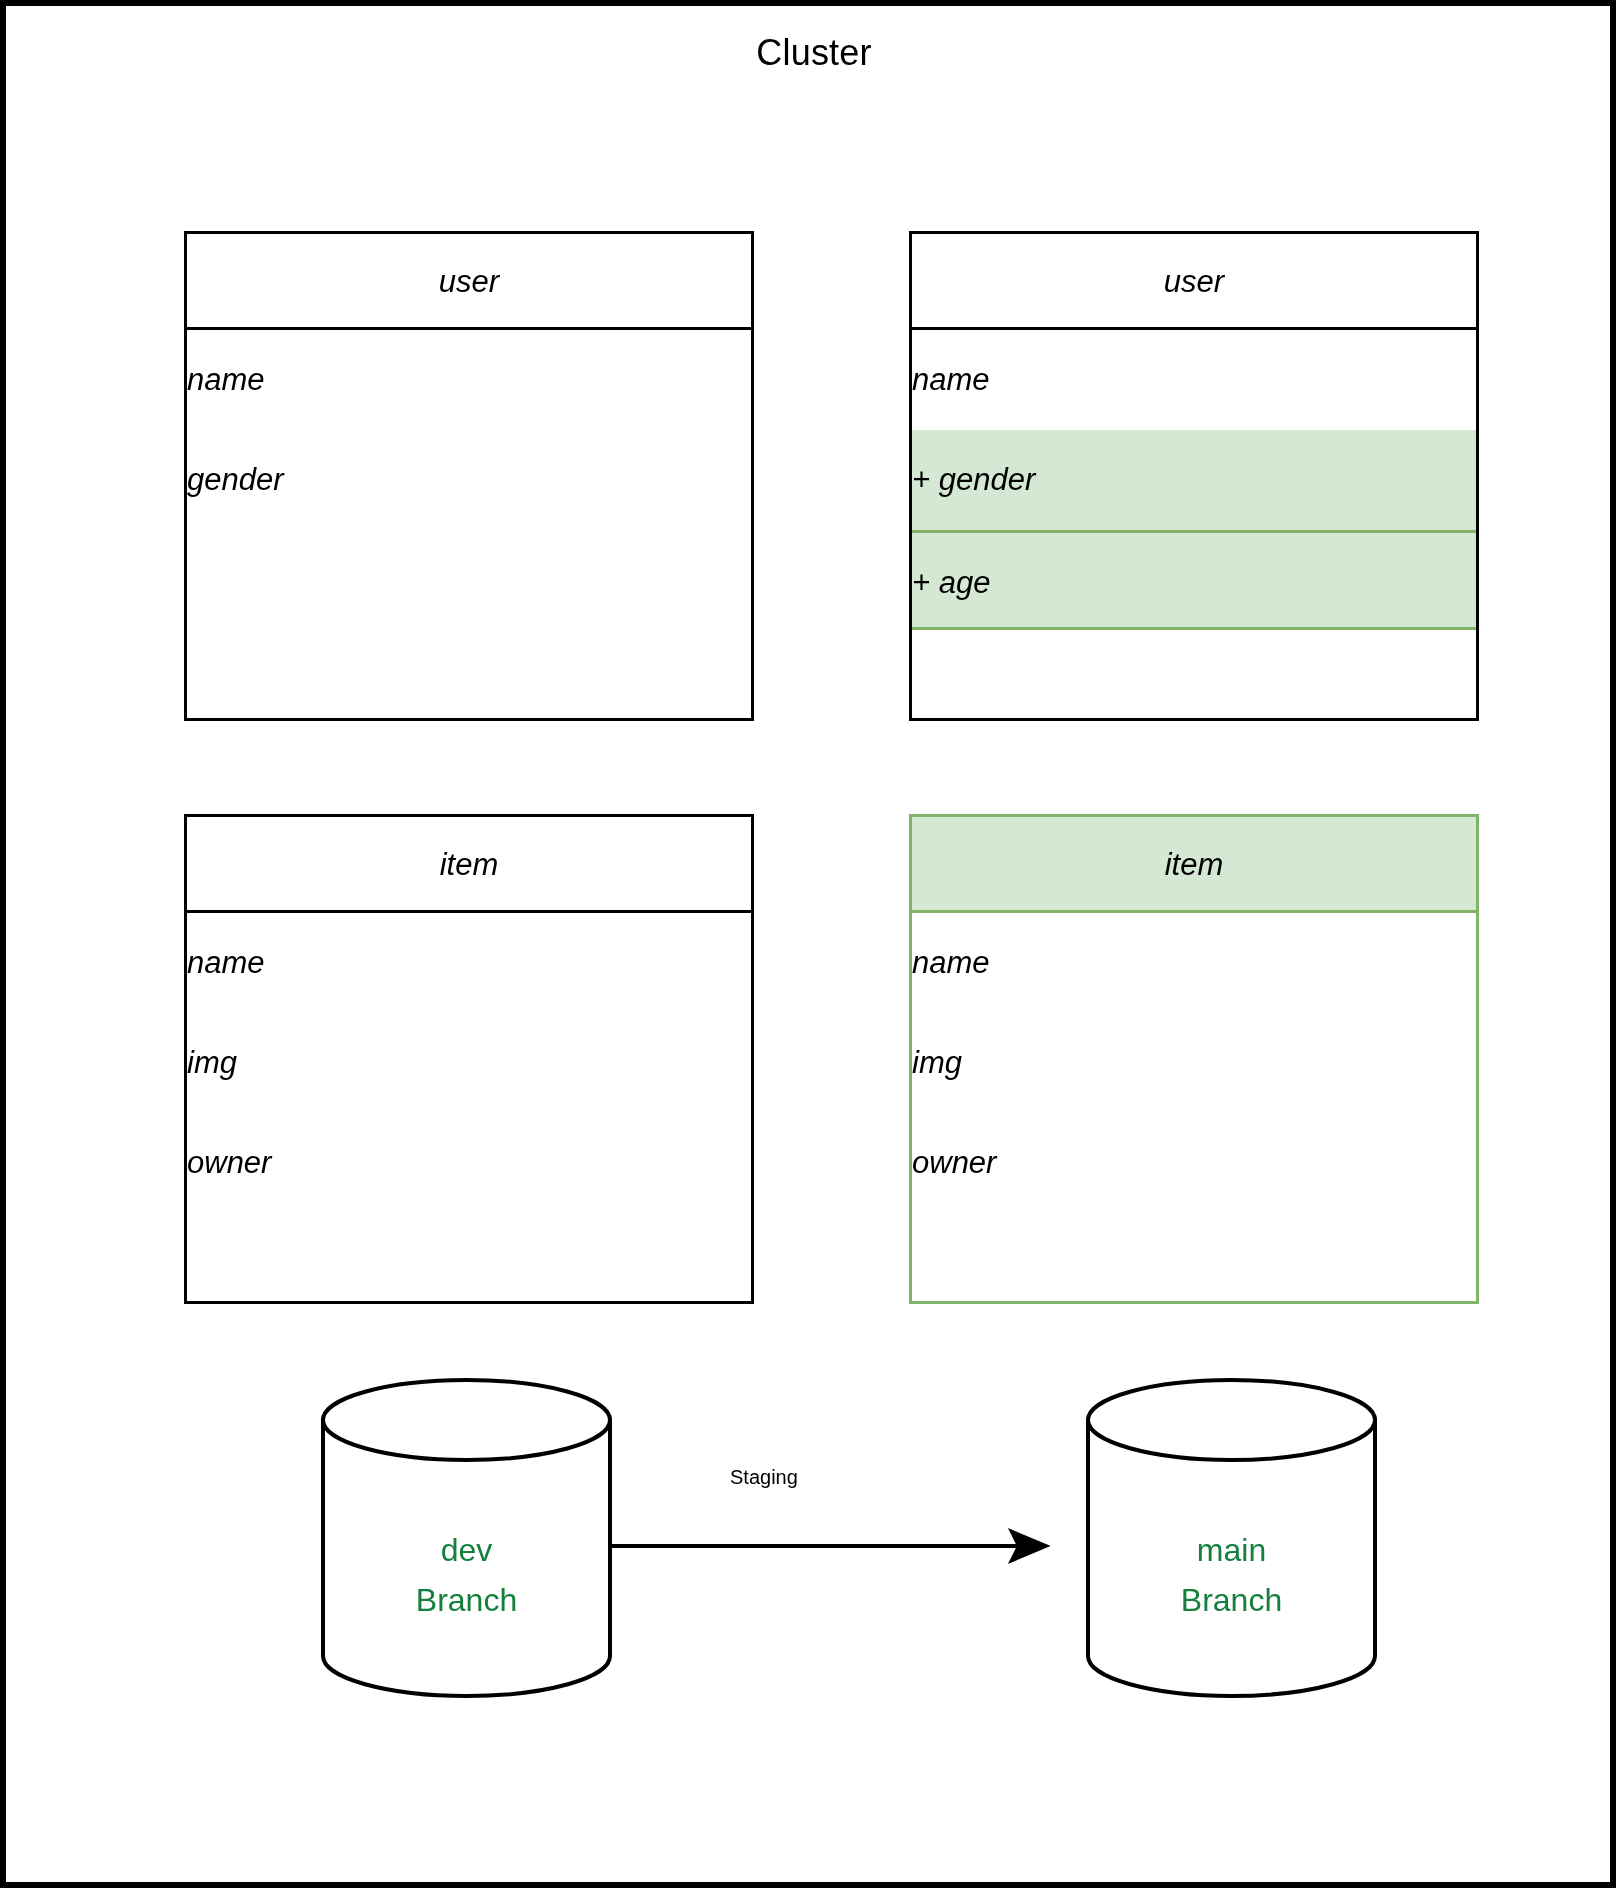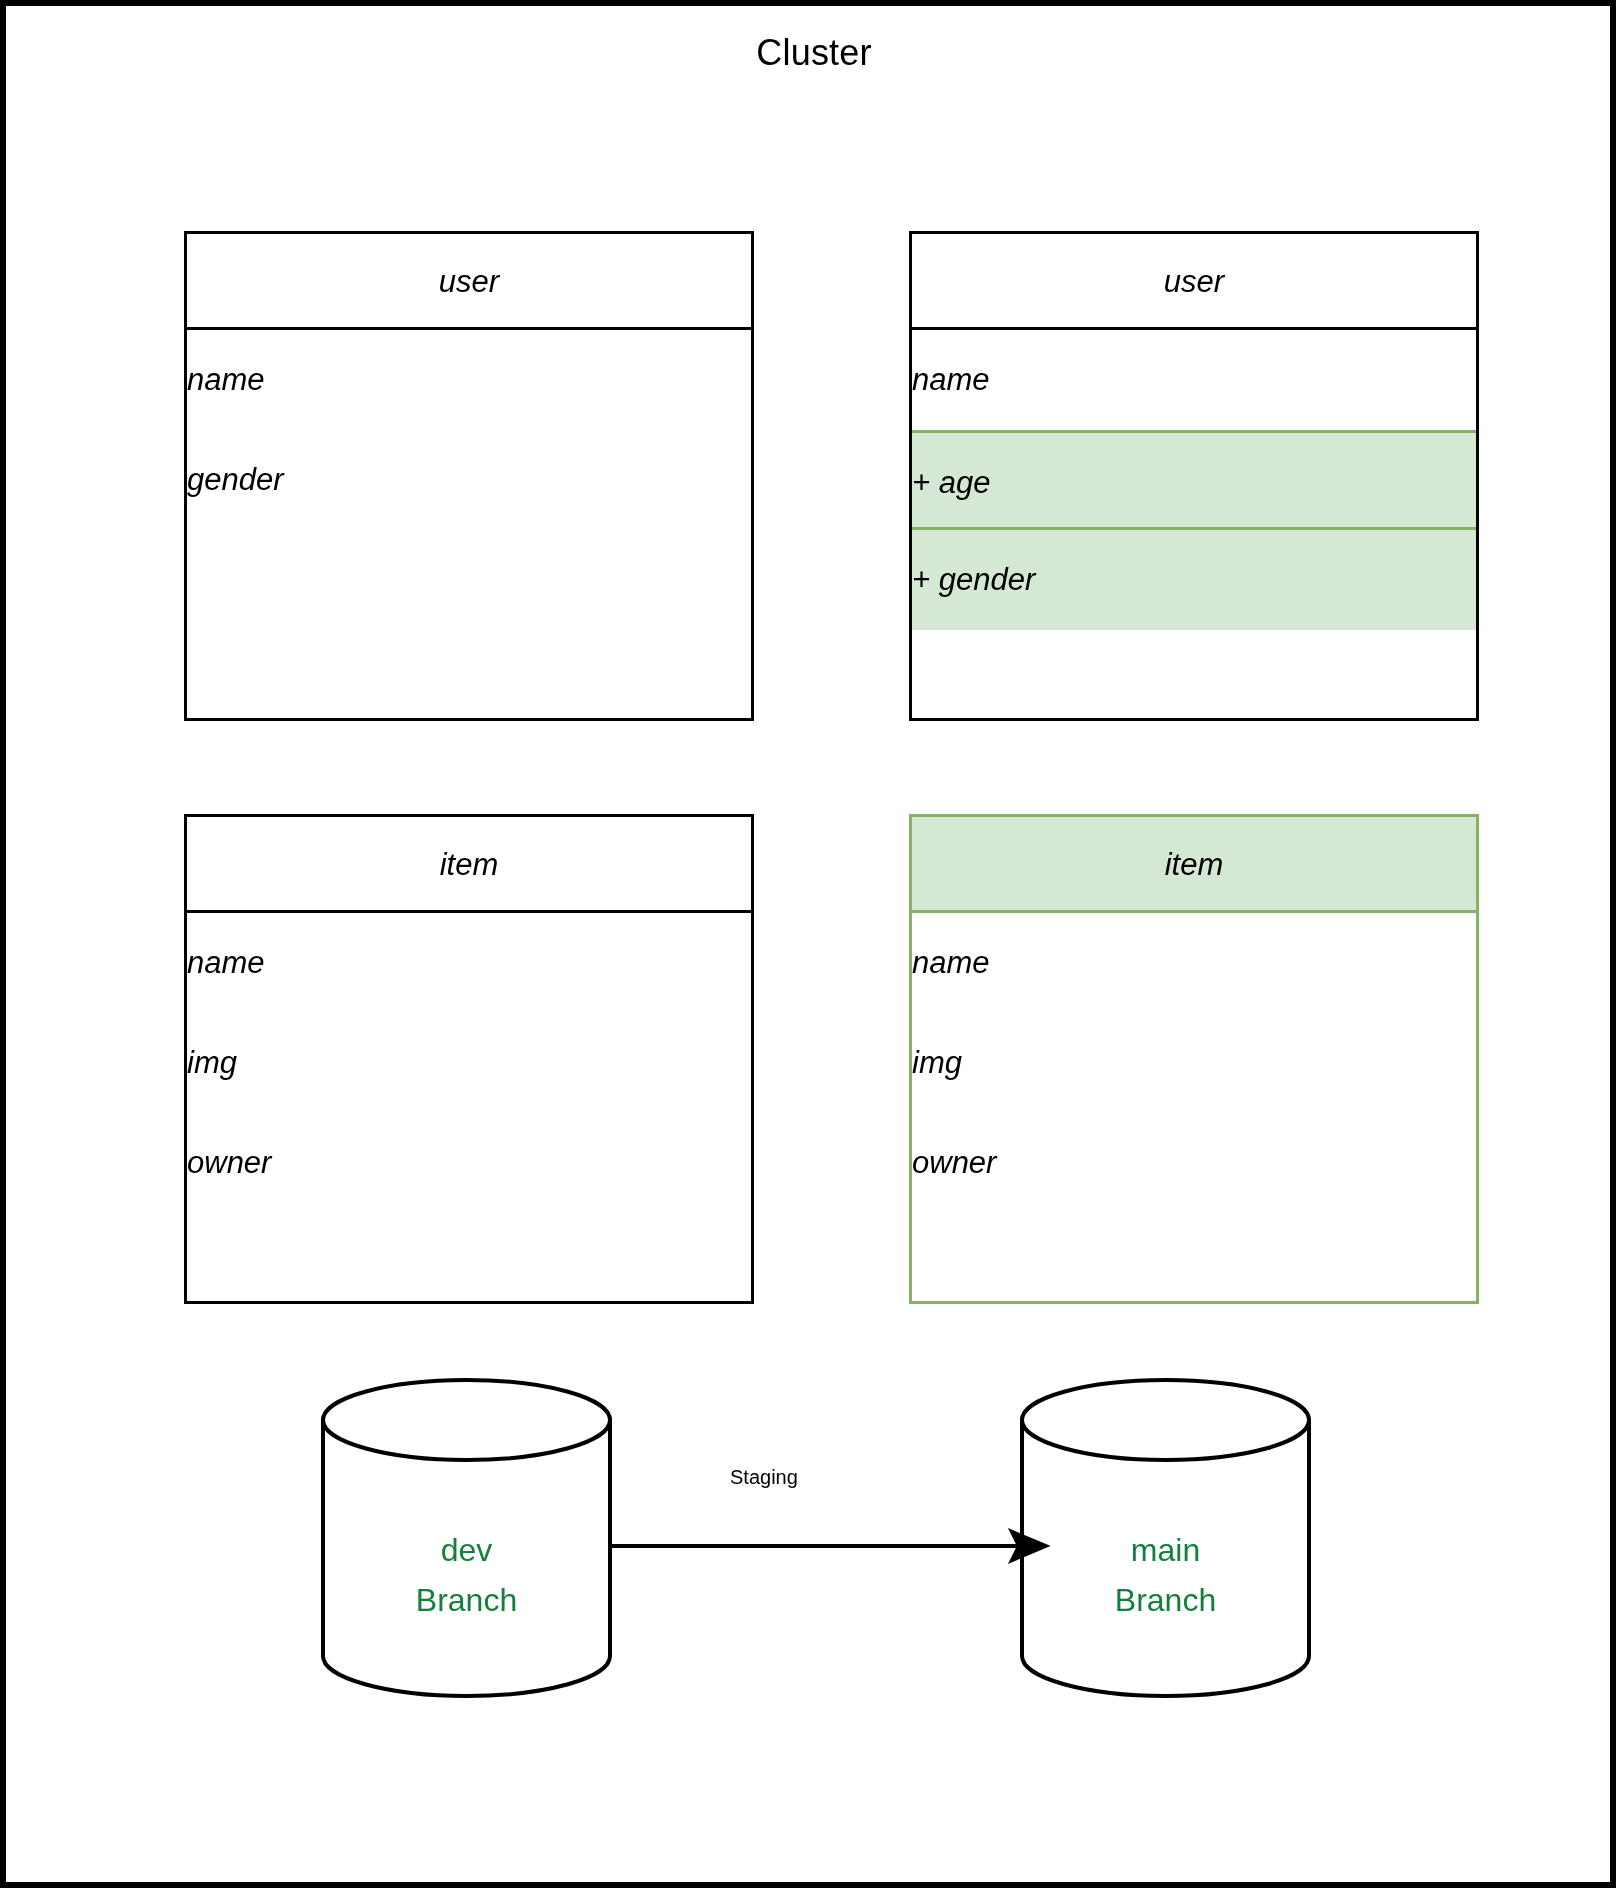--- a/index.html
+++ b/index.html
@@ -102,22 +102,22 @@
     <div class="tbody">
       <div class="trow">name</div>
       <div class="trow">gender</div>
     </div>
   </div>
 
   <div class="table black" style="left:903px; top:225px; width:570px; height:490px;">
     <div class="thead sep-black">user</div>
     <div class="tbody">
       <div class="trow">name</div>
+      <div class="trow added">+ gender</div>
       <div class="trow added bt-green bb-green">+ age</div>
-      <div class="trow added">+ gender</div>
     </div>
   </div>
 
   <div class="table black" style="left:178px; top:808px; width:570px; height:490px;">
     <div class="thead sep-black">item</div>
     <div class="tbody">
       <div class="trow">name</div>
       <div class="trow">img</div>
       <div class="trow">owner</div>
     </div>
@@ -136,21 +136,21 @@
     <svg width="295" height="320" viewBox="0 0 295 320">
       <path d="M4,42 L4,278 A 143.5,40 0 0 0 291,278 L291,42 Z" fill="#ffffff" stroke="#000000" stroke-width="4"></path>
       <ellipse cx="147.5" cy="42" rx="143.5" ry="40" fill="#ffffff" stroke="#000000" stroke-width="4"></ellipse>
     </svg>
     <div class="cyl-label" style="top:148px;">
       <div>dev</div>
       <div>Branch</div>
     </div>
   </div>
 
-  <div class="cylinder" style="left:1012px; top:1372px; width:295px; height:320px;">
+  <div class="cylinder" style="left:1078px; top:1372px; width:295px; height:320px;">
     <svg width="295" height="320" viewBox="0 0 295 320">
       <path d="M4,42 L4,278 A 143.5,40 0 0 0 291,278 L291,42 Z" fill="#ffffff" stroke="#000000" stroke-width="4"></path>
       <ellipse cx="147.5" cy="42" rx="143.5" ry="40" fill="#ffffff" stroke="#000000" stroke-width="4"></ellipse>
     </svg>
     <div class="cyl-label" style="top:148px;">
       <div>main</div>
       <div>Branch</div>
     </div>
   </div>
 

